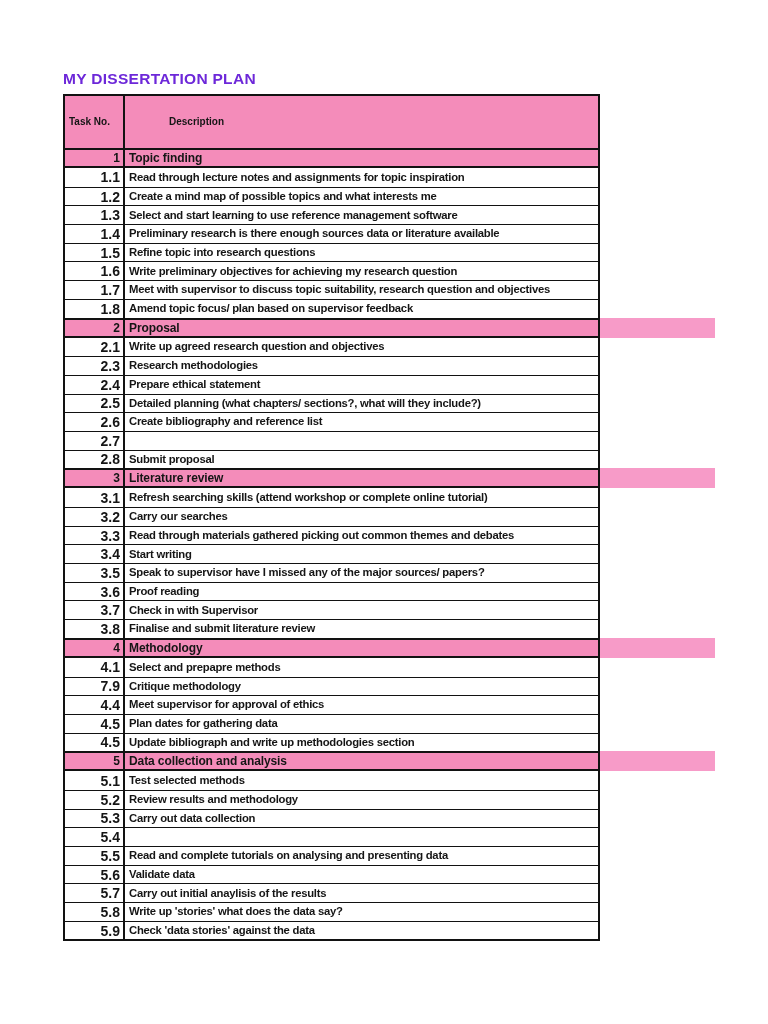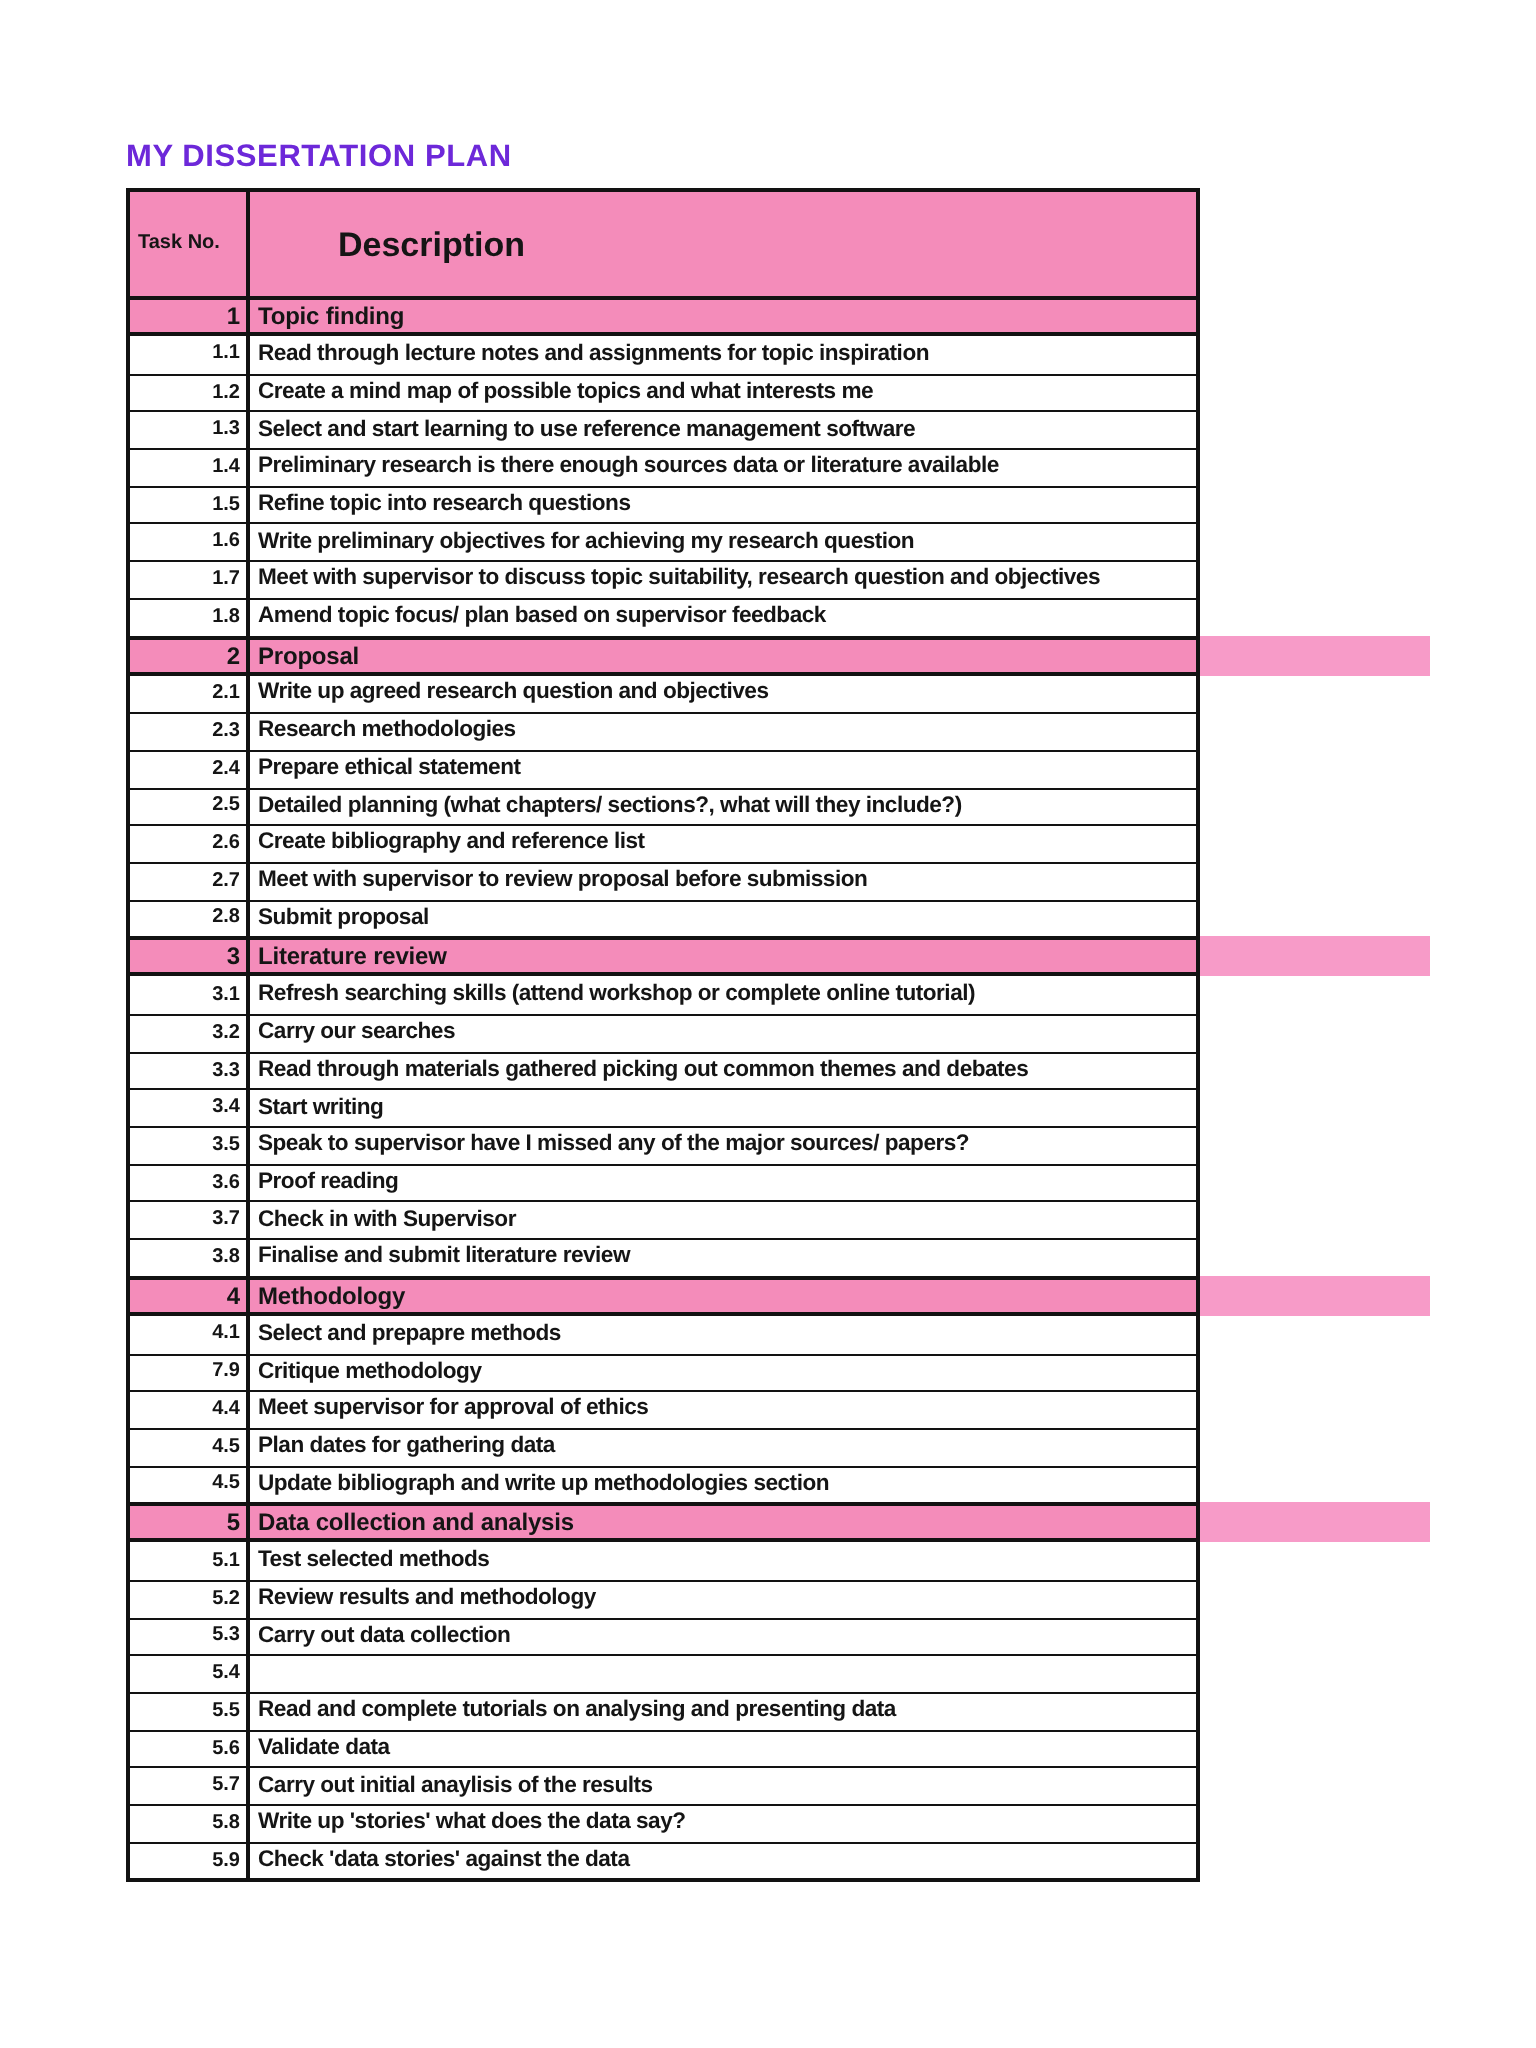--- a/index.html
+++ b/index.html
@@ -55,30 +55,30 @@
     font-weight:bold;
     line-height:1;
   }
   .cell.no{
     width:60px;flex:0 0 60px;
     border-right:2px solid var(--line);
     text-align:right;
     padding-right:3px;
     align-self:stretch;
     display:flex;align-items:center;justify-content:flex-end;
-    font-size:10px;
+    font-size:14px;
   }
   .cell.desc{
     flex:1;
     padding-left:4px;
     font-size:11.3px;
     letter-spacing:-0.25px;
   }
   .row.header .cell.no{font-size:10px;padding-right:0;justify-content:flex-start;padding-left:4px;}
-  .row.header .cell.desc{font-size:17px;letter-spacing:0;padding-left:44px;}
+  .row.header .cell.desc{font-size:10px;letter-spacing:0;padding-left:44px;}
   .row.section .cell.no{font-size:12px;}
   .row.section .cell.desc{font-size:12px;letter-spacing:-0.1px;}
   .ext{
     position:absolute;
     right:-117px;top:-2px;
     width:115px;height:20px;
     background:var(--pink-ext);
   }
 </style>
 </head>
@@ -149,21 +149,20 @@
       <div class="row task">
         <div class="cell no">2.5</div>
         <div class="cell desc">Detailed planning (what chapters/ sections?, what will they include?)</div>
       </div>
       <div class="row task">
         <div class="cell no">2.6</div>
         <div class="cell desc">Create bibliography and reference list</div>
       </div>
       <div class="row task">
         <div class="cell no">2.7</div>
-        <div class="cell desc">Meet with supervisor to review proposal before submission</div>
       </div>
       <div class="row task">
         <div class="cell no">2.8</div>
         <div class="cell desc">Submit proposal</div>
       </div>
       <div class="row section">
         <div class="cell no">3</div>
         <div class="cell desc">Literature review</div>
         <div class="ext"></div>
       </div>

